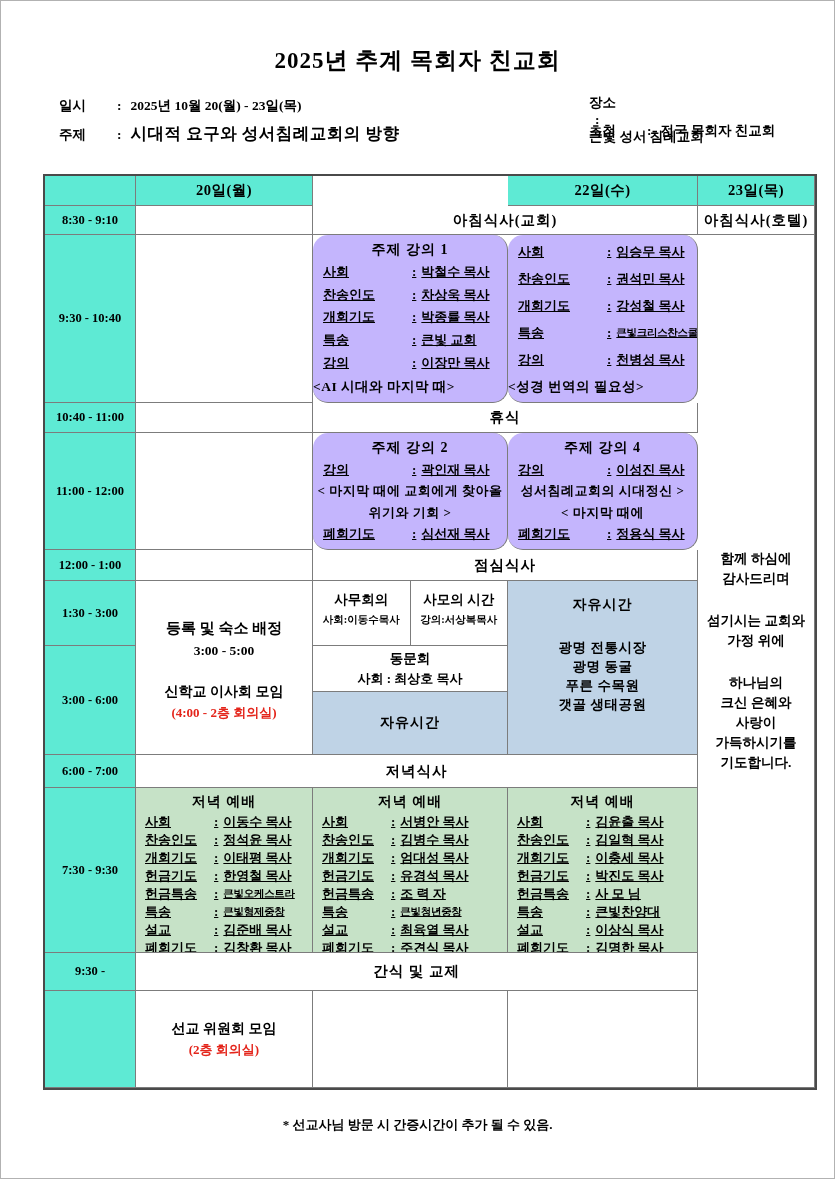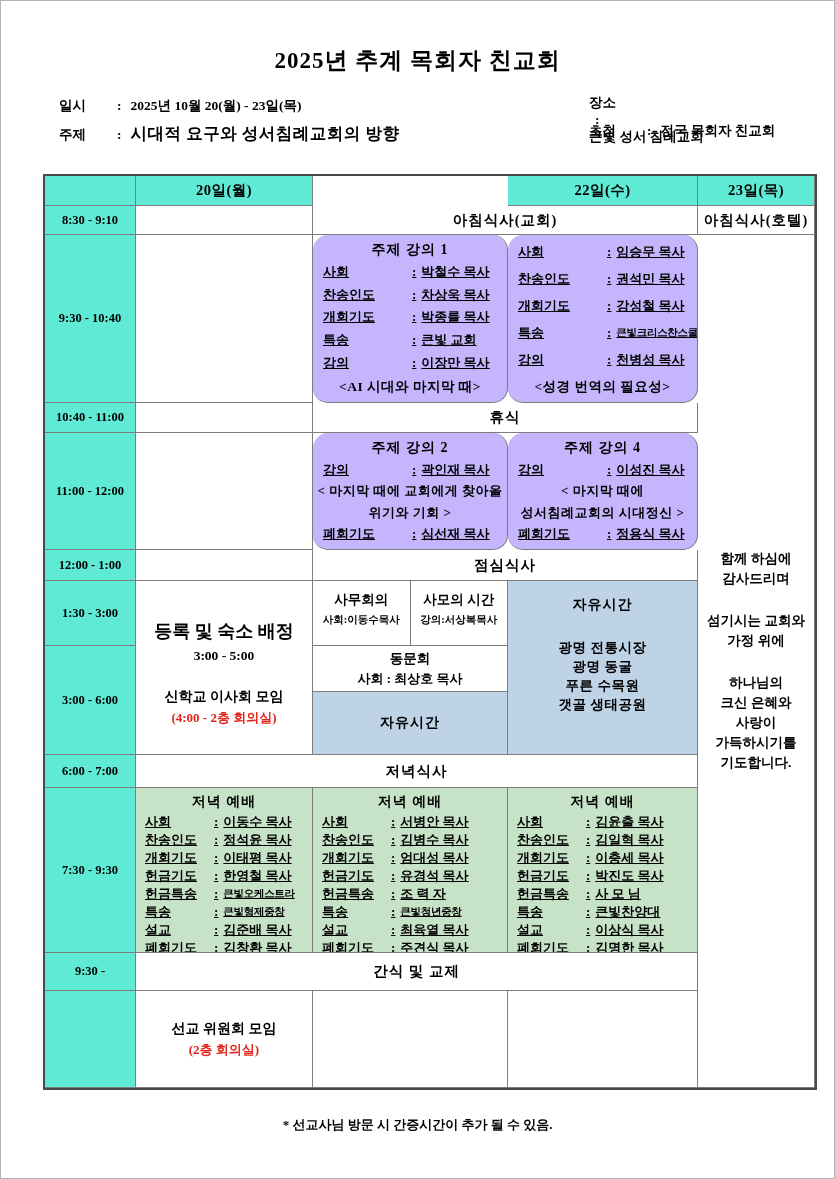--- a/index.html
+++ b/index.html
@@ -46,29 +46,29 @@
   .lec { display:flex; flex-direction:column; padding:3px 0 4px; }
   .lt  { text-align:center; font-size:14px; padding:3px 0 2px; letter-spacing:1px; }
   .lrow,.wrow { flex:1; display:flex; align-items:center; font-size:13px; white-space:nowrap;text-decoration:underline; }
   .lrow { padding:0 4px 0 10px; }
   .wrow { padding:0 4px 0 9px; }
   .jr { display:inline-block; flex:none; text-align:justify; text-align-last:justify; }
   .lrow .jr { width:84px; }
   .wrow .jr { width:64px; }
   .colon { flex:none; padding:0 5px; }
   .sm { font-size:10.5px; letter-spacing:-0.3px; }
-  .topic { text-align:center; font-size:13.5px; padding:4px 0 2px; letter-spacing:0.5px; }
+  .topic { text-align:left; font-size:13.5px; padding:4px 0 2px; letter-spacing:0.5px; }
   .tln { flex:1; display:flex; align-items:center; justify-content:center; font-size:13px; letter-spacing:0.5px; }
 
   
   .wor { display:flex; flex-direction:column; padding:2px 0 3px; }
 
   
   .regc { text-align:center; padding-top:38px; }
-  .reg1 { font-size:18px; }
+  .reg1 { font-size:15px; }
   .reg2 { font-size:13.5px; margin-top:5px; }
   .reg3 { font-size:14px; margin-top:24px; }
   .reg4 { font-size:13px; margin-top:3px; }
   .mis  { flex-direction:column; }
   .mis1 { font-size:14px; }
   .mis2 { font-size:13px; margin-top:3px; }
 
   
   .split { display:flex; text-align:center; }
   .half { flex:1; padding-top:10px; font-size:13.5px; }
@@ -220,22 +220,22 @@
           <span class="val">심선재 목사</span>
         </div>
     </div>
     <div class="c lav lec" style="grid-area:5/4">
       <div class="lt">주제 강의 4</div>
       <div class="lrow">
           <span class="jr">강의</span>
           <span class="colon">:</span>
           <span class="val">이성진 목사</span>
         </div>
+      <div class="tln">성서침례교회의 시대정신 &gt;</div>
       <div class="tln">&lt; 마지막 때에</div>
-      <div class="tln">성서침례교회의 시대정신 &gt;</div>
       <div class="lrow">
           <span class="jr">폐회기도</span>
           <span class="colon">:</span>
           <span class="val">정용식 목사</span>
         </div>
     </div>
 
     <div class="c" style="grid-area:6/2"></div>
     <div class="c cc meal" style="grid-area:6/3/7/5">점심식사</div>
 

